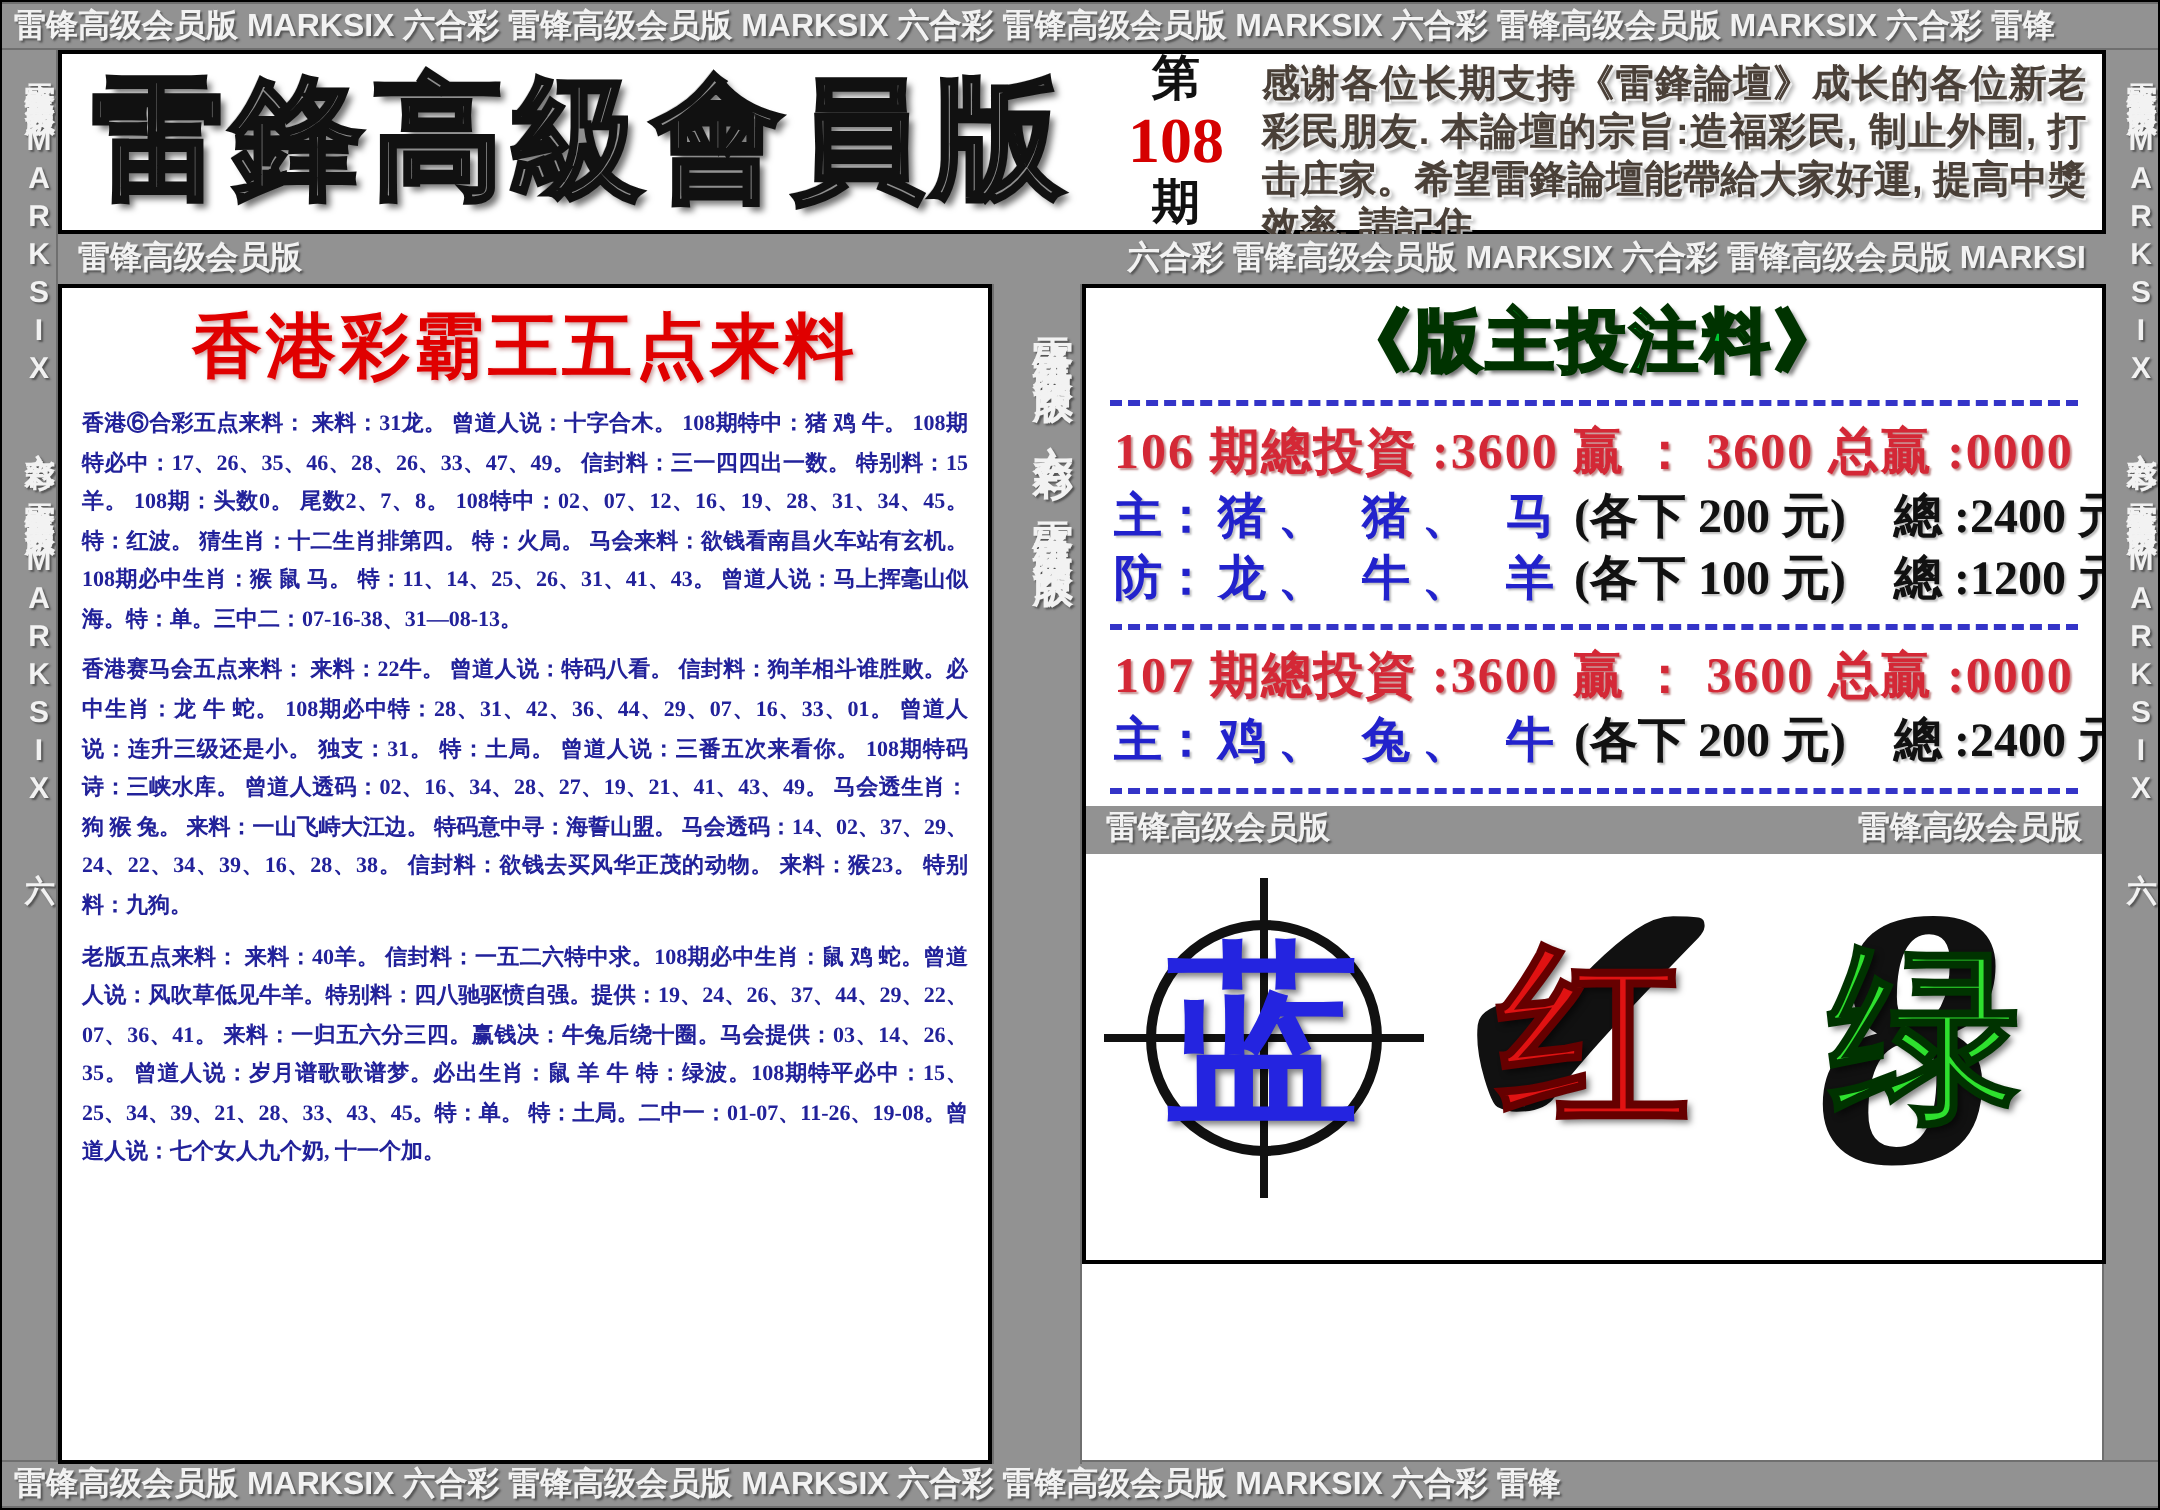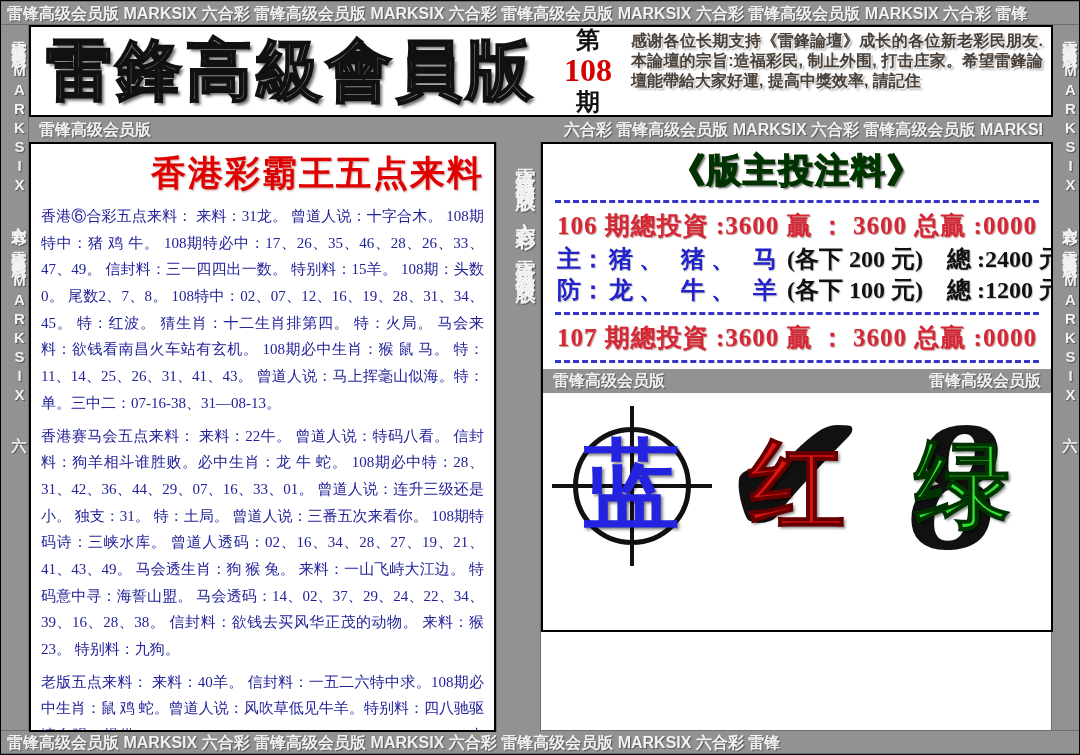--- a/index.html
+++ b/index.html
@@ -26,38 +26,38 @@
             background:#fff; border:2px solid #000; display:flex; align-items:stretch;gap:13px; }
   .title { flex:0 0 520px; font-size:66px; font-weight:bold; letter-spacing:4px;
            color:#8f8f8f; -webkit-text-stroke:2px #111;
            text-shadow:3px 3px 3px rgba(0,0,0,.55), -1px -1px 0 #ddd;
            line-height:88px; text-align:center; white-space:nowrap;
            font-family:"Liberation Serif","DejaVu Serif",serif; }
   .issue { flex:0 0 46px; display:flex; flex-direction:column; align-items:center;
            justify-content:center; font-weight:bold; font-family:"Liberation Serif",serif; }
   .issue .zi { font-size:24px; color:#111; line-height:1.1; }
   .issue .num { font-size:32px; color:#d50000; line-height:1.1; }
-  .message { flex:1 1 auto; font-size:16px; font-weight:bold; color:#4a4038;
+  .message { flex:1 1 auto; font-size:19px; font-weight:bold; color:#4a4038;
              line-height:1.25; padding:4px 8px 2px 6px; text-align:justify;
              text-shadow:1px 1px 0 rgba(255,255,255,.7), 2px 2px 2px rgba(0,0,0,.35); }
 
   .banner2 { position:absolute; left:28px; top:116px; width:1024px; height:25px;
              background:#929292; color:#f2f2f2; font-weight:bold; font-size:16px;
              line-height:25px; display:flex; justify-content:space-between;
              padding:0 10px; white-space:nowrap; overflow:hidden; text-shadow:1px 1px 1px #555; }
 
   
   .left-col { position:absolute; left:28px; top:141px; width:467px; height:590px;
               background:#fff; border:2px solid #000; padding:2px 10px 4px 10px; overflow:hidden; }
-  .left-head { color:#e00000; font-weight:bold; font-size:35px; text-align:right;
+  .left-head { color:#e00000; font-weight:bold; font-size:35px; text-align:center;
                letter-spacing:2px; margin:4px 0 6px 0; white-space:nowrap;
                font-family:Liberation Serif, serif;
                text-shadow:1px 1px 2px rgba(120,0,0,.4); }
-  .para { color:#22229a; font-size:15px; line-height:1.78; text-align:justify;
-          font-family:"Liberation Serif","DejaVu Serif",serif; font-weight:normal;
+  .para { color:#22229a; font-size:11px; line-height:1.78; text-align:justify;
+          font-family:"Liberation Serif","DejaVu Serif",serif; font-weight:bold;
           margin-bottom:6px; }
 
   .mid-strip { position:absolute; left:495px; top:141px; width:45px; height:590px;
                background:#929292; color:#f2f2f2; font-weight:bold; font-size:20px;
                writing-mode:vertical-rl; text-orientation:upright; letter-spacing:4px;
                overflow:hidden; padding-top:10px; text-shadow:1px 1px 1px #555;
                border-left:1px solid #6f6f6f; border-right:1px solid #6f6f6f; }
 
   .right-col { position:absolute; left:540px; top:141px; width:512px; height:490px;
                background:#fff; border:2px solid #000; overflow:hidden;
@@ -159,20 +159,23 @@
         <span class="blue">主：</span><span class="animals">猪、 猪、 马</span><span>(各下 200 元)</span>　<span>總 :2400 元</span>
       </div>
       <div class="bet-row">
         <span class="blue">防：</span><span class="animals">龙、 牛、 羊</span><span>(各下 100 元)</span>　<span>總 :1200 元</span>
       </div>
     </div>
     <hr class="dash">
 
     <div class="bet-block">
       <div class="bet-head">107 期總投資 :3600 贏 ：  3600  总贏 :0000</div>
+      <div class="bet-row">
+        <span class="blue">主：</span><span class="animals">鸡、 兔、 牛</span><span>(各下 200 元)</span>　<span>總 :2400 元</span>
+      </div>
     </div>
     <hr class="dash">
 
 
     <div class="substrip">
       <span>雷锋高级会员版</span>
       <span>雷锋高级会员版</span>
     </div>
 
     <div class="graphic">

